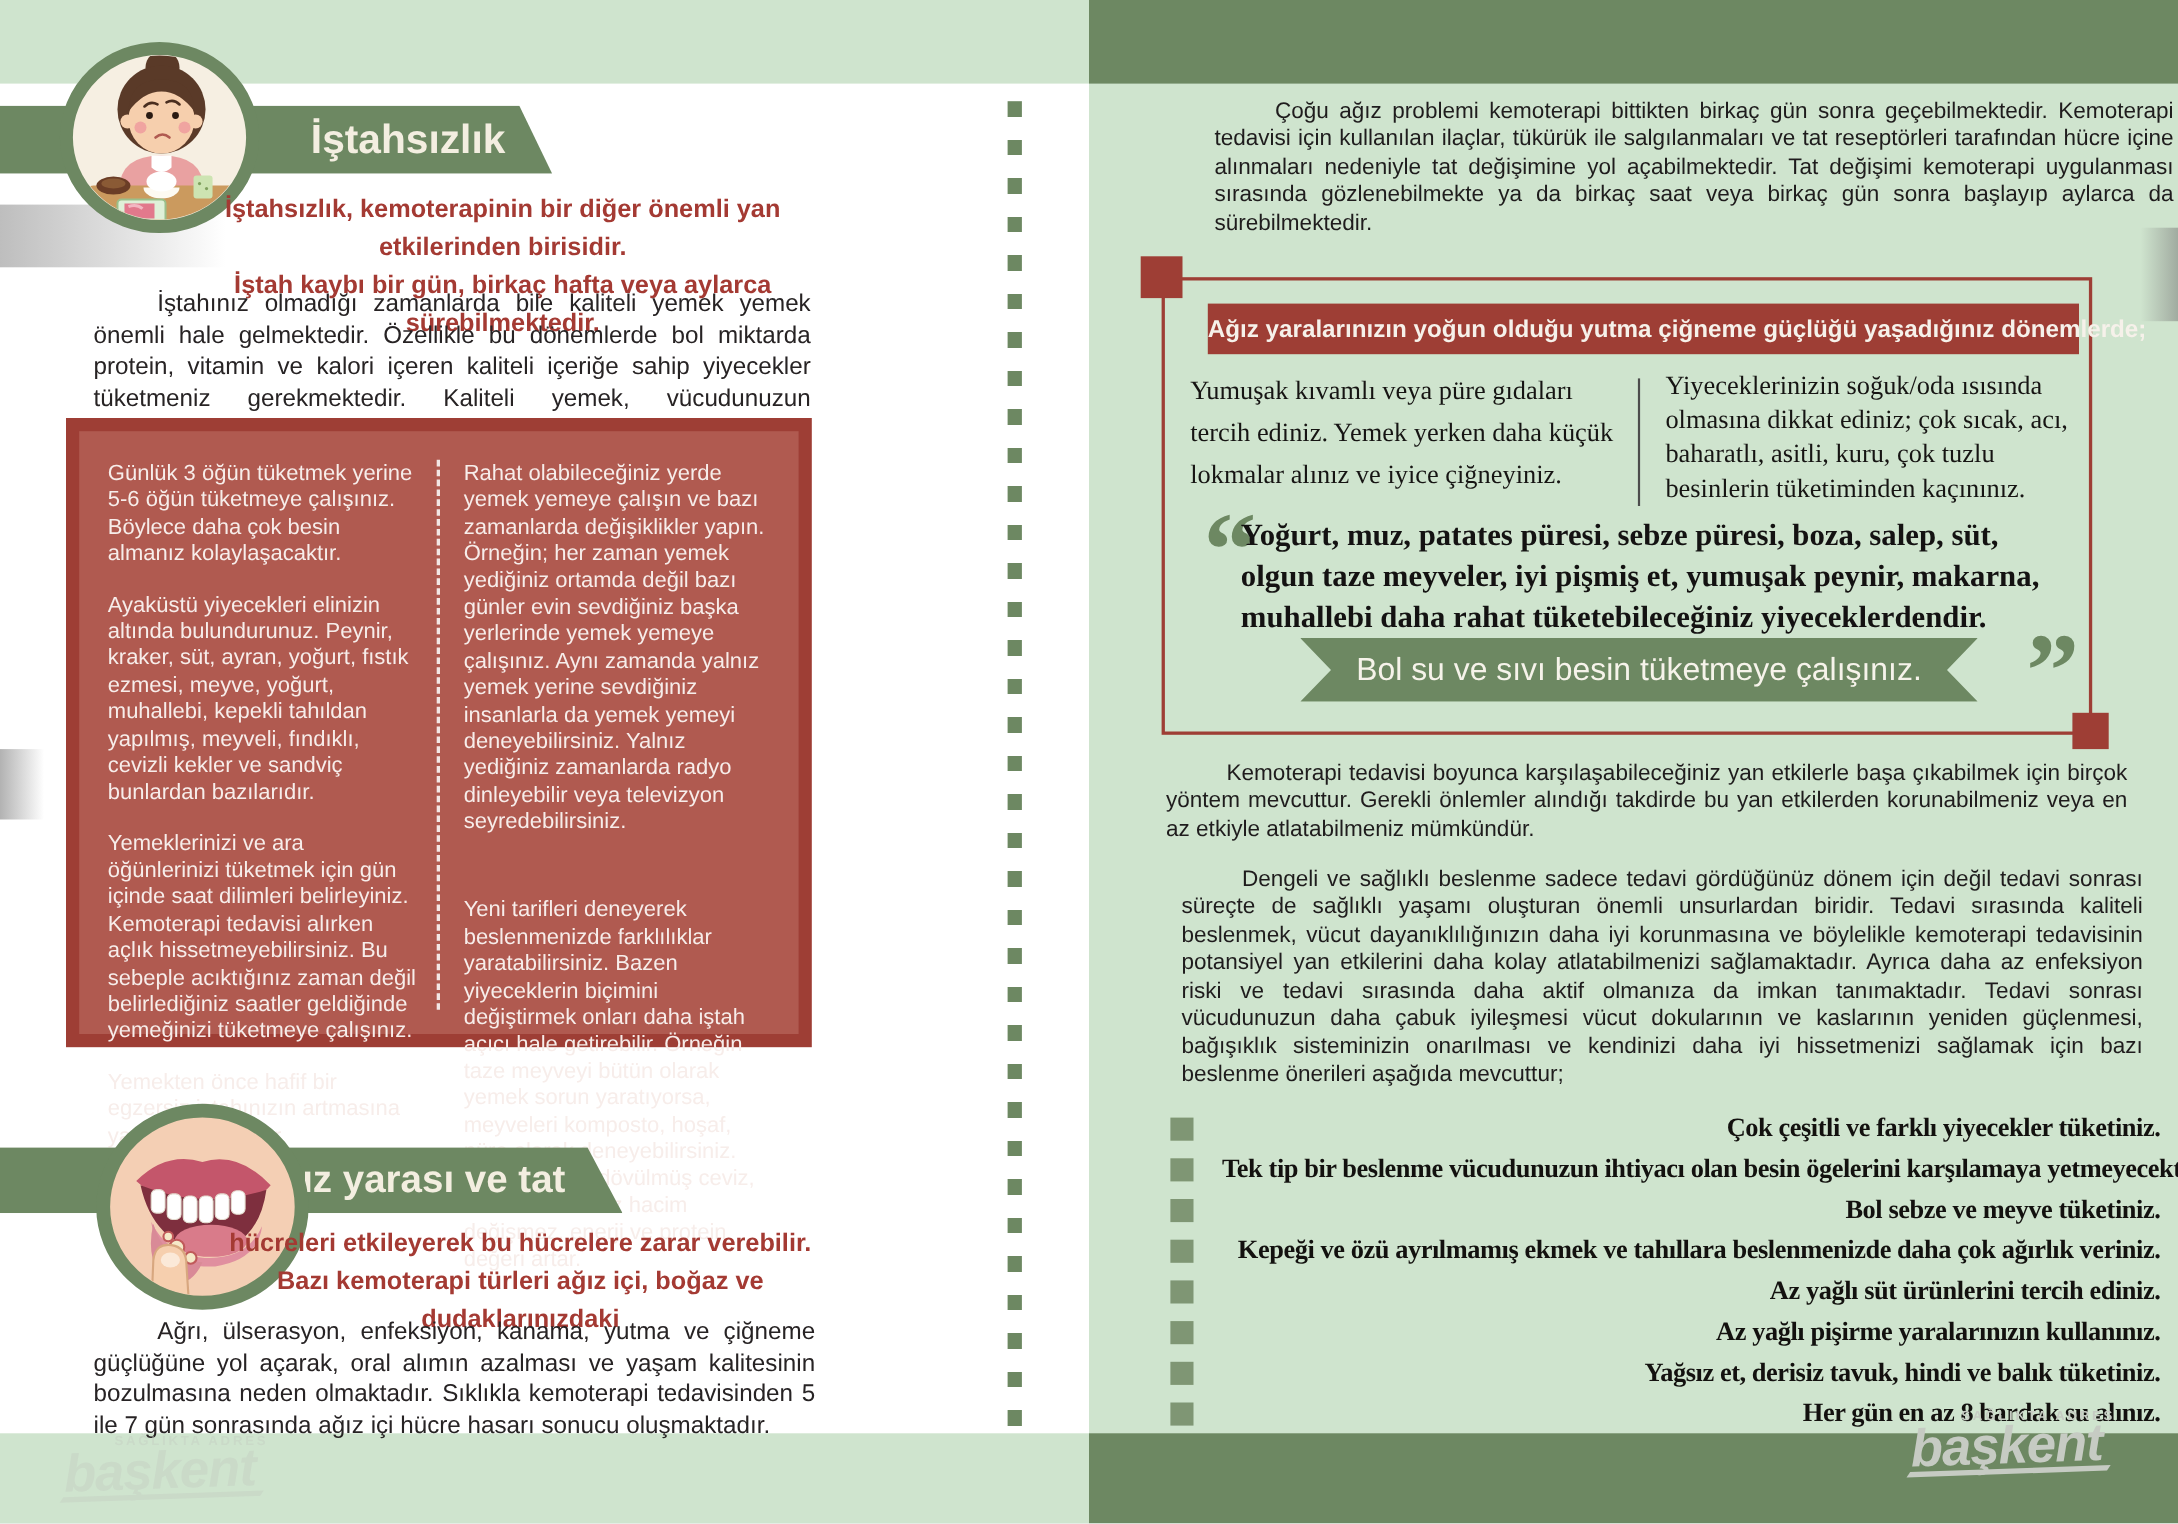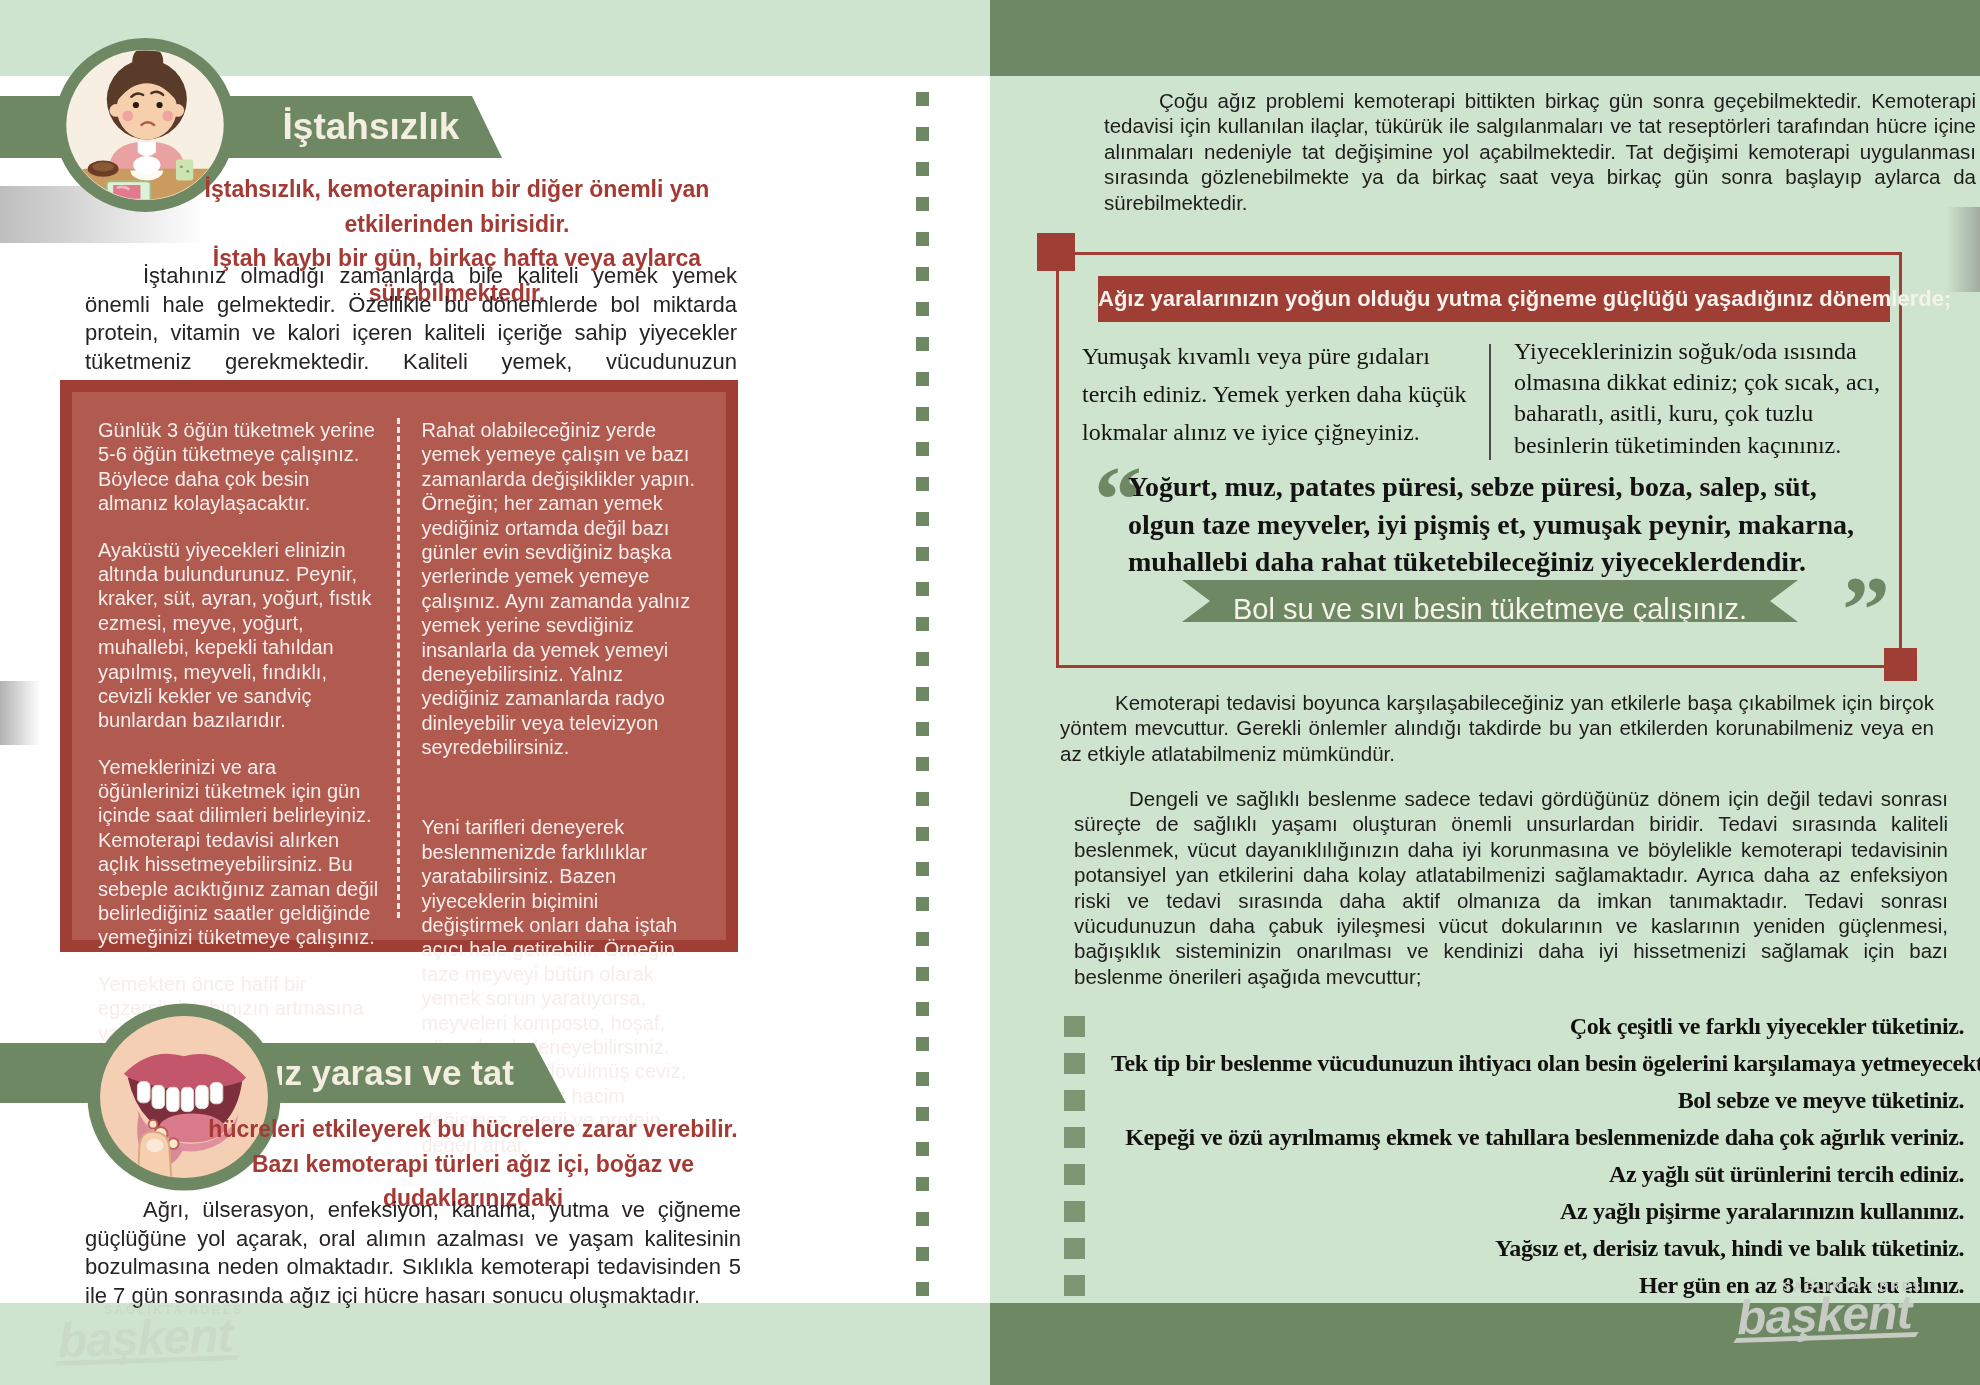--- a/index.html
+++ b/index.html
@@ -83,21 +83,21 @@
   .sore-col-left{left:1082px;top:338px;width:388px;line-height:1.58;}
   .sore-col-right{left:1514px;top:336px;width:372px;line-height:1.30;}
   .sore-col-divider{position:absolute;left:1489px;top:344px;height:116px;width:0;border-left:2px solid #4c4c4c;}
 
   .quote-block{position:absolute;left:1128px;top:468px;width:744px;text-align:left;font-weight:bold;font-size:28px;line-height:1.34;color:#141212;}
   .quote-mark{position:absolute;font-family:"Liberation Serif",serif;font-weight:bold;color:#6d8862;font-size:96px;line-height:0;}
   .quote-open{left:1094px;top:500px;}
   .quote-close{left:1842px;top:610px;}
 
   .ribbon{
-    position:absolute;left:1182px;top:580px;width:616px;height:42px;background:#6d8862;
+    position:absolute;left:1182px;top:580px;width:616px;height:58px;background:#6d8862;
     clip-path:polygon(0 0,100% 0,calc(100% - 28px) 50%,100% 100%,0 100%,28px 50%);
     color:#f6f3ea;font-size:29px;line-height:58px;text-align:center;
   }
 
   .bullets{position:absolute;left:1064px;top:1013px;width:900px;}
   .bullet-row{display:flex;align-items:flex-start;margin-bottom:10px;height:27px;justify-content:space-between;}
   .bullet-sq{width:21px;height:21px;background:#7f9674;margin:3px 26px 0 0;flex:0 0 21px;}
   .bullet-text{font-weight:bold;font-size:24px;letter-spacing:-0.4px;white-space:nowrap;color:#13110f;}
 
   .logo-right{position:absolute;left:1737px;top:1281px;color:#c6cbc3;}

